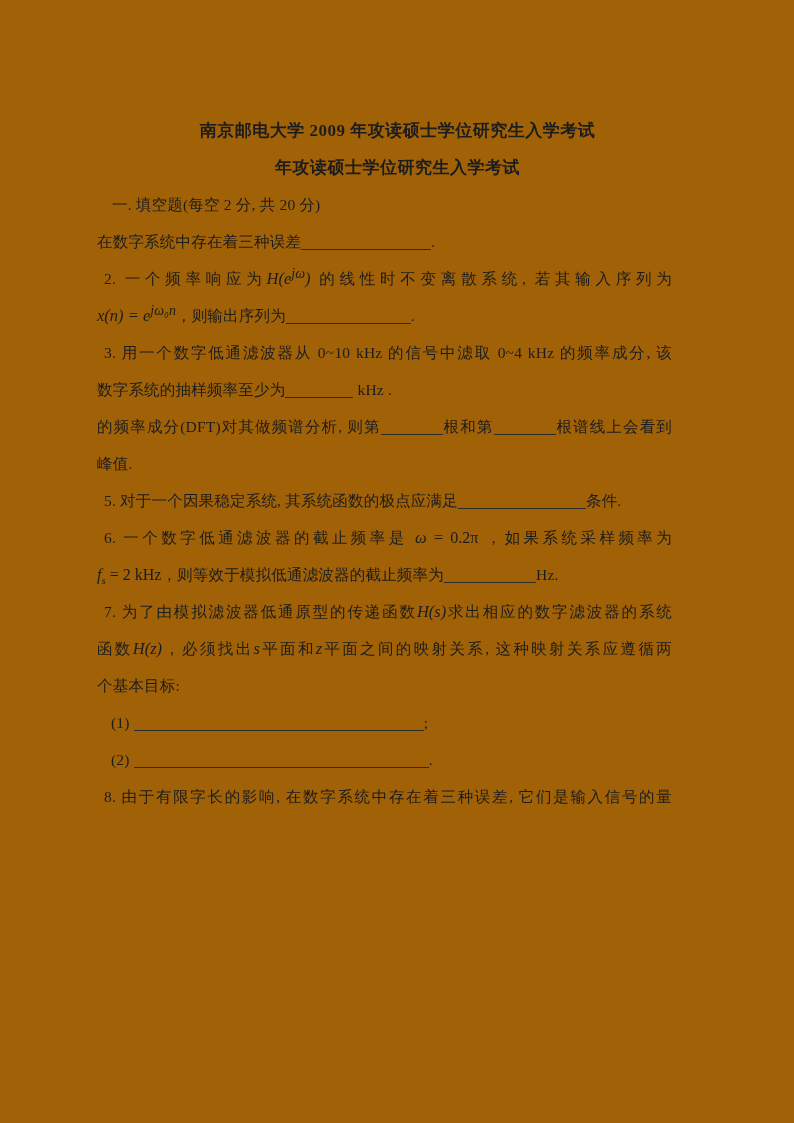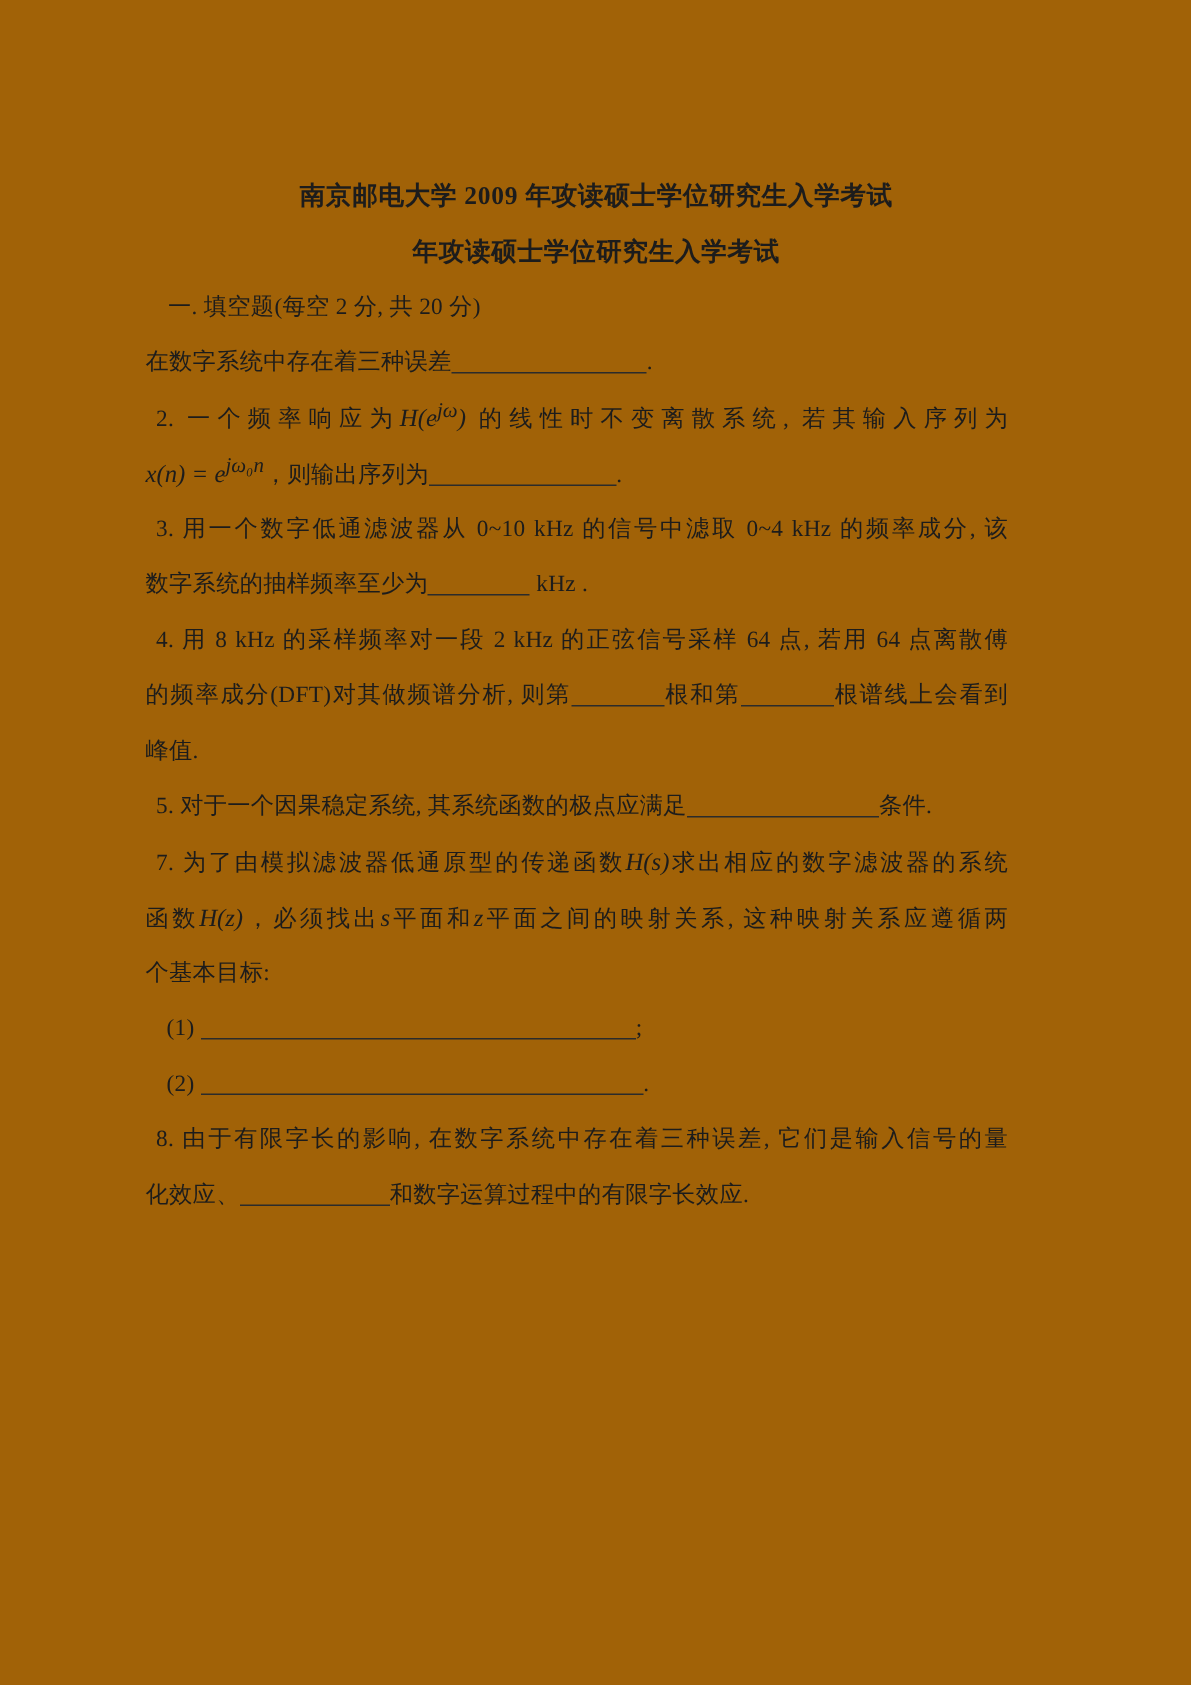--- a/index.html
+++ b/index.html
@@ -51,33 +51,35 @@
         </div>
         <div class="question">
           <div class="line justify ind1"><span class="cn">2. 一个频率响应为</span><span class="math">H(e</span><sup class="math">jω</sup><span class="math">)</span><span class="cn">  的线性时不变离散系统, 若其输入序列为</span></div>
           <div class="line"><span class="math">x(n) = e</span><sup class="math">jω₀n</sup><span class="cn">，则输出序列为</span><span class="blank" style="width: 125px;"></span><span class="cn">.</span></div>
         </div>
         <div class="question">
           <div class="line justify ind1"><span class="cn">3. 用一个数字低通滤波器从 0~10 kHz 的信号中滤取 0~4 kHz 的频率成分, 该</span></div>
           <div class="line"><span class="cn">数字系统的抽样频率至少为</span><span class="blank" style="width: 68px;"></span><span class="cn"> kHz .</span></div>
         </div>
         <div class="question">
-          <div class="line justify ind1"><span class="cn">4. 用 8 kHz 的采样频率对一段 2 kHz 的正弦信号采样 64 点, 若用 64 点离散傅</span></div>
           <div class="line justify"><span class="cn">的频率成分(DFT)对其做频谱分析, 则第</span><span class="blank" style="width: 62px;"></span><span class="cn">根和第</span><span class="blank" style="width: 62px;"></span><span class="cn">根谱线上会看到</span></div>
           <div class="line"><span class="cn">峰值.</span></div>
         </div>
         <div class="question">
           <div class="line ind1"><span class="cn">5. 对于一个因果稳定系统, 其系统函数的极点应满足</span><span class="blank" style="width: 128px;"></span><span class="cn">条件.</span></div>
+        </div>
+        <div class="question">
+          <div class="line justify ind1"><span class="cn">6. 一个数字低通滤波器的截止频率是 </span><span class="math">ω</span><span class="mathn"> = 0.2π</span><span class="cn"> ，如果系统采样频率为</span></div>
+          <div class="line"><span class="math">f</span><sub class="math">s</sub><span class="mathn"> = 2 kHz</span><span class="cn">，则等效于模拟低通滤波器的截止频率为</span><span class="blank" style="width: 92px;"></span><span class="cn">Hz.</span></div>
         </div>
         <div class="question">
           <div class="line justify ind1"><span class="cn">7. 为了由模拟滤波器低通原型的传递函数</span><span class="math">H(s)</span><span class="cn">求出相应的数字滤波器的系统</span></div>
           <div class="line justify"><span class="cn">函数</span><span class="math">H(z)</span><span class="cn">，必须找出</span><span class="math">s</span><span class="cn">平面和</span><span class="math">z</span><span class="cn">平面之间的映射关系, 这种映射关系应遵循两</span></div>
           <div class="line"><span class="cn">个基本目标:</span></div>
           <div class="line ind2"><span class="cn">(1) </span><span class="blank" style="width: 290px;"></span><span class="cn">;</span></div>
           <div class="line ind2"><span class="cn">(2) </span><span class="blank" style="width: 295px;"></span><span class="cn">.</span></div>
         </div>
         <div class="question">
           <div class="line justify ind1"><span class="cn">8. 由于有限字长的影响, 在数字系统中存在着三种误差, 它们是输入信号的量</span></div>
-          <div class="line"><span class="cn">化效应、</span><span class="blank" style="width: 100px;"></span><span class="cn">和数字运算过程中的有限字长效应.</span></div>
         </div>
       </div>
   </div>
 </div>
 
 </body></html>

